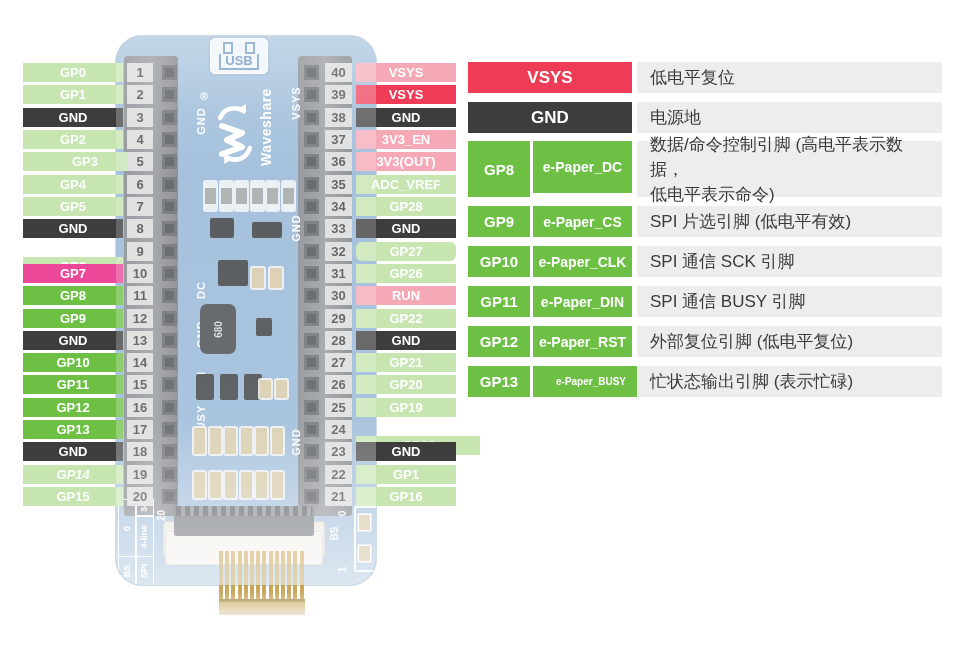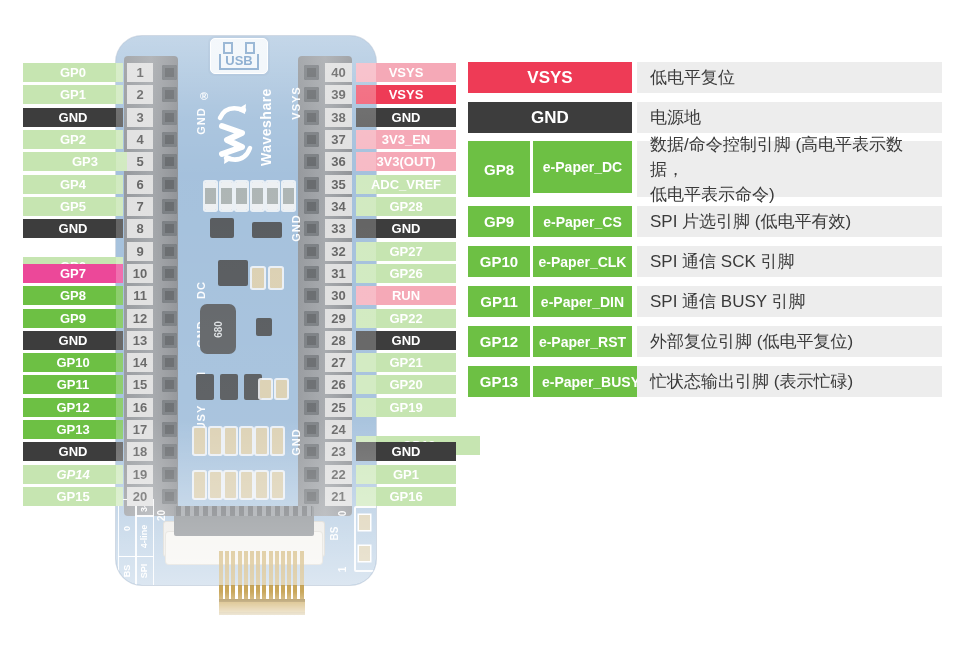--- a/index.html
+++ b/index.html
@@ -272,21 +272,21 @@
       <div class="pin-box" style="left: 356px; top: 130px; width: 100px; background: rgb(245, 169, 183);">3V3_EN</div>
       <div class="pin-num" style="left: 325px; top: 152px; width: 27px; background: rgb(217, 217, 217);">36</div>
       <div class="pin-box" style="left: 356px; top: 152px; width: 100px; background: rgb(245, 169, 183);">3V3(OUT)</div>
       <div class="pin-num" style="left: 325px; top: 175px; width: 27px; background: rgb(217, 217, 217);">35</div>
       <div class="pin-box" style="left: 356px; top: 175px; width: 100px; background: rgb(198, 229, 177);">ADC_VREF</div>
       <div class="pin-num" style="left: 325px; top: 197px; width: 27px; background: rgb(217, 217, 217);">34</div>
       <div class="pin-box" style="left: 356px; top: 197px; width: 100px; background: rgb(198, 229, 177);">GP28</div>
       <div class="pin-num" style="left: 325px; top: 219px; width: 27px; background: rgb(217, 217, 217);">33</div>
       <div class="pin-box" style="left: 356px; top: 219px; width: 100px; background: rgb(61, 61, 61);">GND</div>
       <div class="pin-num" style="left: 325px; top: 242px; width: 27px; background: rgb(217, 217, 217);">32</div>
-      <div class="pin-box" style="left: 356px; top: 242px; width: 100px; background: rgb(198, 229, 177);">GP27</div>
+      <div class="pin-box" style="left: 356px; top: 242px; width: 100px; background: rgb(198, 229, 177); border-radius: 6px;">GP27</div>
       <div class="pin-num" style="left: 325px; top: 264px; width: 27px; background: rgb(217, 217, 217);">31</div>
       <div class="pin-box" style="left: 356px; top: 264px; width: 100px; background: rgb(198, 229, 177);">GP26</div>
       <div class="pin-num" style="left: 325px; top: 286px; width: 27px; background: rgb(217, 217, 217);">30</div>
       <div class="pin-box" style="left: 356px; top: 286px; width: 100px; background: rgb(245, 169, 183);">RUN</div>
       <div class="pin-num" style="left: 325px; top: 309px; width: 27px; background: rgb(217, 217, 217);">29</div>
       <div class="pin-box" style="left: 356px; top: 309px; width: 100px; background: rgb(198, 229, 177);">GP22</div>
       <div class="pin-num" style="left: 325px; top: 331px; width: 27px; background: rgb(217, 217, 217);">28</div>
       <div class="pin-box" style="left: 356px; top: 331px; width: 100px; background: rgb(61, 61, 61);">GND</div>
       <div class="pin-num" style="left: 325px; top: 353px; width: 27px; background: rgb(217, 217, 217);">27</div>
       <div class="pin-box" style="left: 356px; top: 353px; width: 100px; background: rgb(198, 229, 177);">GP21</div>
@@ -318,16 +318,16 @@
       <div class="lg-pin" style="left: 468px; top: 246px; width: 62px; height: 31px; background: rgb(109, 192, 68); font-size: 15px;">GP10</div>
       <div class="lg-pin" style="left: 533px; top: 246px; width: 99px; height: 31px; background: rgb(109, 192, 68); font-size: 14px;">e-Paper_CLK</div>
       <div class="lg-desc" style="left: 637px; top: 246px; width: 305px; height: 31px; background: rgb(237, 237, 237);">SPI 通信 SCK 引脚</div>
       <div class="lg-pin" style="left: 468px; top: 286px; width: 62px; height: 31px; background: rgb(109, 192, 68); font-size: 15px;">GP11</div>
       <div class="lg-pin" style="left: 533px; top: 286px; width: 99px; height: 31px; background: rgb(109, 192, 68); font-size: 14px;">e-Paper_DIN</div>
       <div class="lg-desc" style="left: 637px; top: 286px; width: 305px; height: 31px; background: rgb(237, 237, 237);">SPI 通信 BUSY 引脚</div>
       <div class="lg-pin" style="left: 468px; top: 326px; width: 62px; height: 31px; background: rgb(109, 192, 68); font-size: 15px;">GP12</div>
       <div class="lg-pin" style="left: 533px; top: 326px; width: 99px; height: 31px; background: rgb(109, 192, 68); font-size: 14px;">e-Paper_RST</div>
       <div class="lg-desc" style="left: 637px; top: 326px; width: 305px; height: 31px; background: rgb(237, 237, 237);">外部复位引脚 (低电平复位)</div>
       <div class="lg-pin" style="left: 468px; top: 366px; width: 62px; height: 31px; background: rgb(109, 192, 68); font-size: 15px;">GP13</div>
-      <div class="lg-pin" style="left: 533px; top: 366px; width: 116px; height: 31px; background: rgb(109, 192, 68); font-size: 14px;">e-Paper_BUSY</div>
+      <div class="lg-pin" style="left: 533px; top: 366px; width: 116px; height: 31px; background: rgb(109, 192, 68); font-size: 10px;">e-Paper_BUSY</div>
       <div class="lg-desc" style="left: 637px; top: 366px; width: 305px; height: 31px; background: rgb(237, 237, 237);">忙状态输出引脚 (表示忙碌)</div>
     </div>
 </div>
 
 </body></html>

